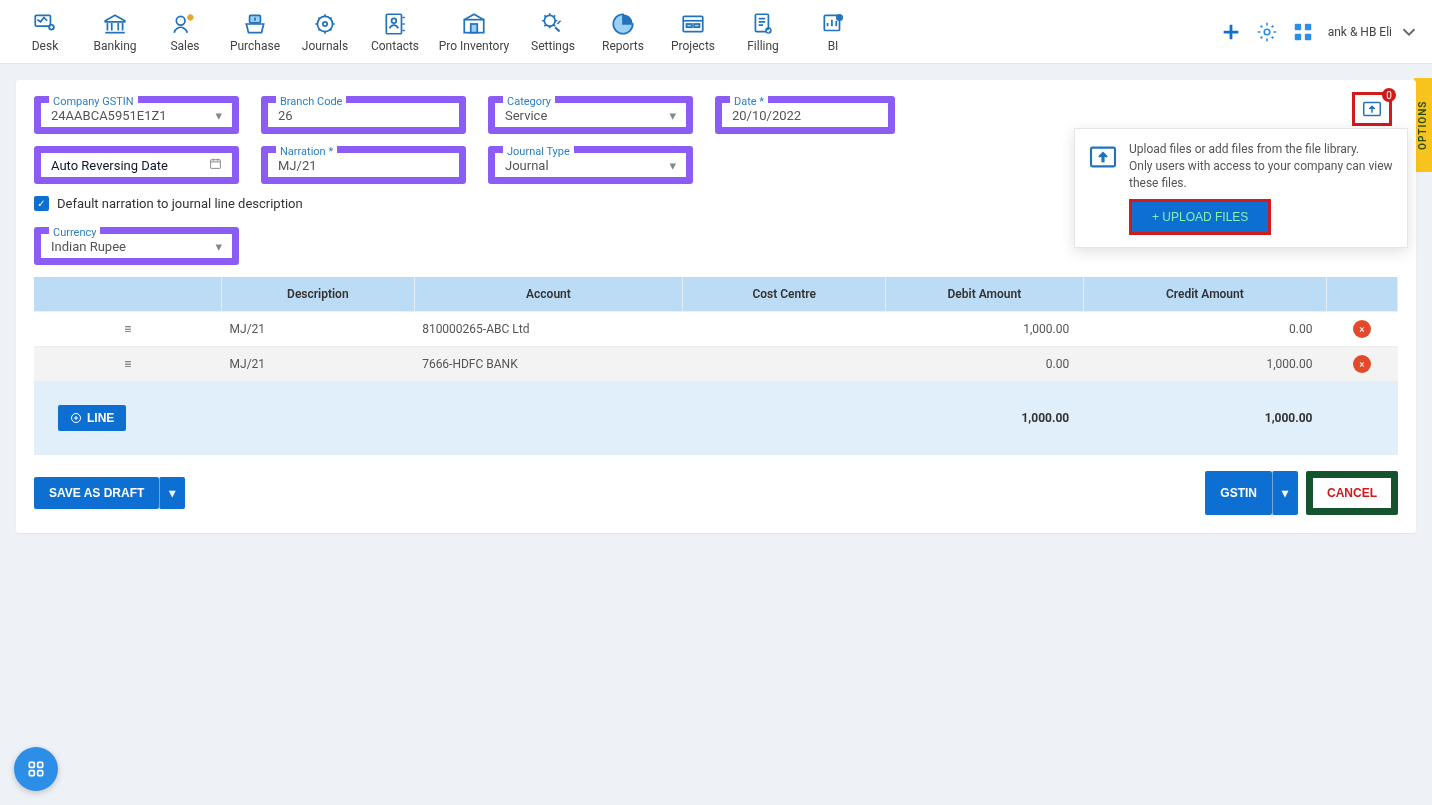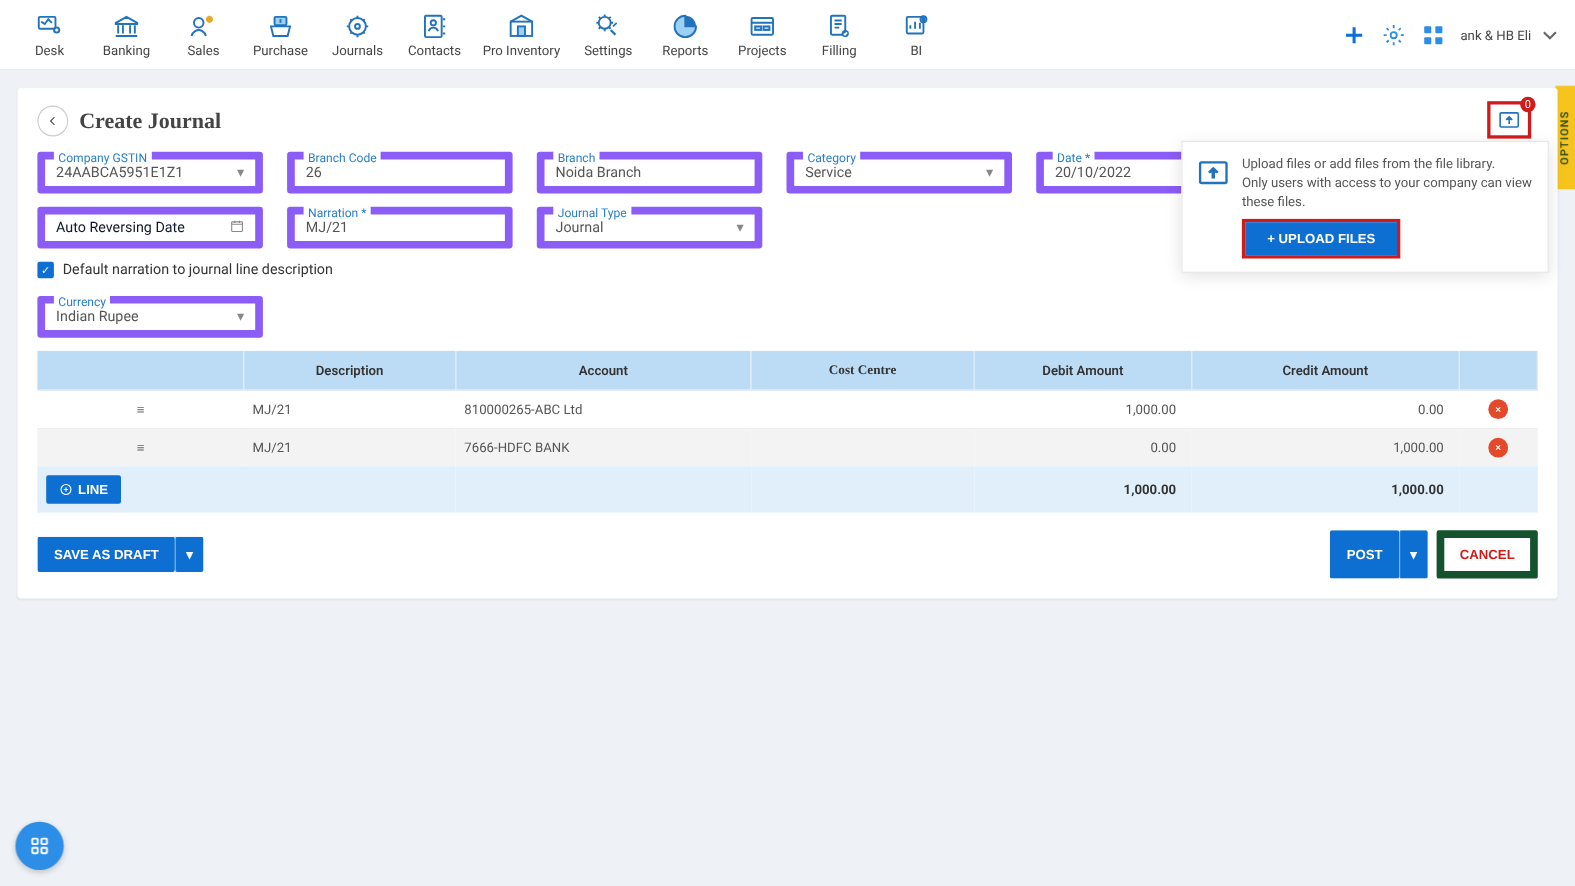--- a/index.html
+++ b/index.html
@@ -34,54 +34,54 @@
   .checkbox-row { display: flex; align-items: center; gap: 8px; margin: 6px 0 16px; }
   .checkbox { width: 15px; height: 15px; background: #0c6fd1; border-radius: 2px; display: flex; align-items: center; justify-content: center; color: #fff; font-size: 10px; }
 
   
   .upload-icon-box { position: absolute; top: 12px; right: 24px; width: 40px; height: 34px; border: 3px solid #d11a1a; display: flex; align-items: center; justify-content: center; background: #fff; }
   .upload-badge { position: absolute; top: -7px; right: -7px; width: 14px; height: 14px; background: #d11a1a; color: #fff; font-size: 10px; border-radius: 50%; display: flex; align-items: center; justify-content: center; }
   .upload-pop { position: absolute; top: 48px; right: 8px; width: 334px; background: #fff; border: 1px solid #e5e5e5; box-shadow: 0 4px 14px rgba(0,0,0,0.12); padding: 12px; display: flex; gap: 10px; z-index: 5; }
   .upload-pop .pop-icon { width: 32px; height: 32px; flex-shrink: 0; }
   .upload-pop .pop-text { font-size: 12px; color: #555; line-height: 1.4; }
   .upload-btn-wrap { border: 3px solid #d11a1a; margin-top: 8px; display: inline-block; }
-  .upload-btn { background: #0c6fd1; color: #ffffff; border: none; padding: 8px 20px; font-size: 12px; font-weight: 700; cursor: pointer; display: block; }
+  .upload-btn { background: #0c6fd1; color: #86efac; border: none; padding: 8px 20px; font-size: 12px; font-weight: 400; cursor: pointer; display: block; }
 
   
   .jtable { width: 100%; border-collapse: collapse; margin-top: 4px; }
   .jtable thead th { background: #bcdcf5; color: #333; font-weight: 600; font-size: 12px; padding: 10px 8px; text-align: center; border-right: 1px solid #e5eef7; }
   .jtable thead th:first-child { width: 185px; }
   .jtable thead th:last-child { width: 70px; }
   .jtable tbody td { padding: 8px; font-size: 12px; color: #555; border-top: 1px solid #eee; }
   .jtable tbody tr:nth-child(even) td { background: #f3f3f3; }
   .jtable .num { text-align: right; padding-right: 14px; }
   .jtable .handle { text-align: center; color: #666; cursor: move; }
   .del-btn { width: 18px; height: 18px; border-radius: 50%; background: #e24a2b; color: #fff; display: inline-flex; align-items: center; justify-content: center; font-size: 10px; cursor: pointer; }
-  .jtable tfoot td { background: #e1effa; font-weight: 700; font-size: 12px; padding: 8px; }
+  .jtable tfoot td { background: #e1effa; font-weight: 700; font-size: 12px; padding: 24px; }
   .add-line-btn { background: #0c6fd1; color: #fff; border: none; padding: 6px 12px; font-size: 12px; font-weight: 600; border-radius: 2px; cursor: pointer; display: inline-flex; align-items: center; gap: 5px; }
 
   
   .footer-row { display: flex; align-items: center; margin-top: 16px; }
   .btn-group { display: inline-flex; }
   .btn { padding: 8px 14px; font-size: 12px; font-weight: 600; border-radius: 2px; cursor: pointer; border: 1px solid transparent; }
   .btn.primary { background: #0c6fd1; color: #fff; }
   .btn.split { background: #0c6fd1; color: #fff; border-left: 1px solid rgba(255,255,255,0.4); padding: 8px 9px; }
   .btn.outline-danger { border: 7px solid #14532d; color: #d11a1a; background: #fff; }
   .footer-right { margin-left: auto; display: flex; gap: 8px; }
 
   
   .options-tab { position: fixed; right: 0; top: 78px; width: 18px; height: 94px; background: #f7c41e; display: flex; align-items: center; justify-content: center; writing-mode: vertical-rl; transform: rotate(180deg); font-size: 10px; font-weight: 600; color: #2a4b1a; cursor: pointer; letter-spacing: 1px; }
 
   
   .fab { position: fixed; left: 14px; bottom: 14px; width: 44px; height: 44px; border-radius: 50%; background: #2d8ee8; display: flex; align-items: center; justify-content: center; cursor: pointer; box-shadow: 0 2px 6px rgba(0,0,0,0.2); }
   .fab svg { width: 20px; height: 20px; }
 
   .col-desc { width: 190px; }
   .col-acct { width: 265px; }
-  .col-cc   { width: 200px; font-family: Liberation Serif, serif; }
+  .col-cc   { width: 200px; }
   .col-dr   { width: 195px; }
   .col-cr   { width: 240px; }
   .col-act  { width: 70px; text-align: center; }
 </style>
 </head>
 <body>
 
 <div class="topbar">
   <div class="nav-items">
     <div class="nav-item">
@@ -232,42 +232,30 @@
         </svg>
       <div>
         <div class="pop-text">Upload files or add files from the file library.</div>
         <div class="pop-text">Only users with access to your company can view these files.</div>
         <div class="upload-btn-wrap">
           <button class="upload-btn">+ UPLOAD FILES</button>
         </div>
       </div>
     </div>
 
-    <div class="page-header">
-      <div class="back-btn">
-        <svg width="12" height="12" viewBox="0 0 24 24" fill="none" stroke="#555" stroke-width="2.2">
-            <path d="M15 5l-7 7 7 7"></path>
-          </svg>
-      </div>
-      <h1 class="page-title">Create Journal</h1>
-    </div>
 
     <div class="form-row">
       <div class="field">
         <span class="label">Company GSTIN</span>
         <span class="value">24AABCA5951E1Z1</span>
         <span class="chev">▾</span>
       </div>
       <div class="field">
         <span class="label">Branch Code</span>
         <span class="value">26</span>
-      </div>
-      <div class="field">
-        <span class="label">Branch</span>
-        <span class="value">Noida Branch</span>
       </div>
       <div class="field">
         <span class="label">Category</span>
         <span class="value">Service</span>
         <span class="chev">▾</span>
       </div>
       <div class="field" style="width:180px;">
         <span class="label">Date *</span>
         <span class="value">20/10/2022</span>
       </div>
@@ -359,21 +347,21 @@
       </tfoot>
     </table>
 
     <div class="footer-row">
       <div class="btn-group">
         <button class="btn primary">SAVE AS DRAFT</button>
         <button class="btn split">▾</button>
       </div>
       <div class="footer-right">
         <div class="btn-group">
-          <button class="btn primary">POST</button>
+          <button class="btn primary">GSTIN</button>
           <button class="btn split">▾</button>
         </div>
         <button class="btn outline-danger">CANCEL</button>
       </div>
     </div>
 
   </div>
 </div>
 
 <div class="fab">

